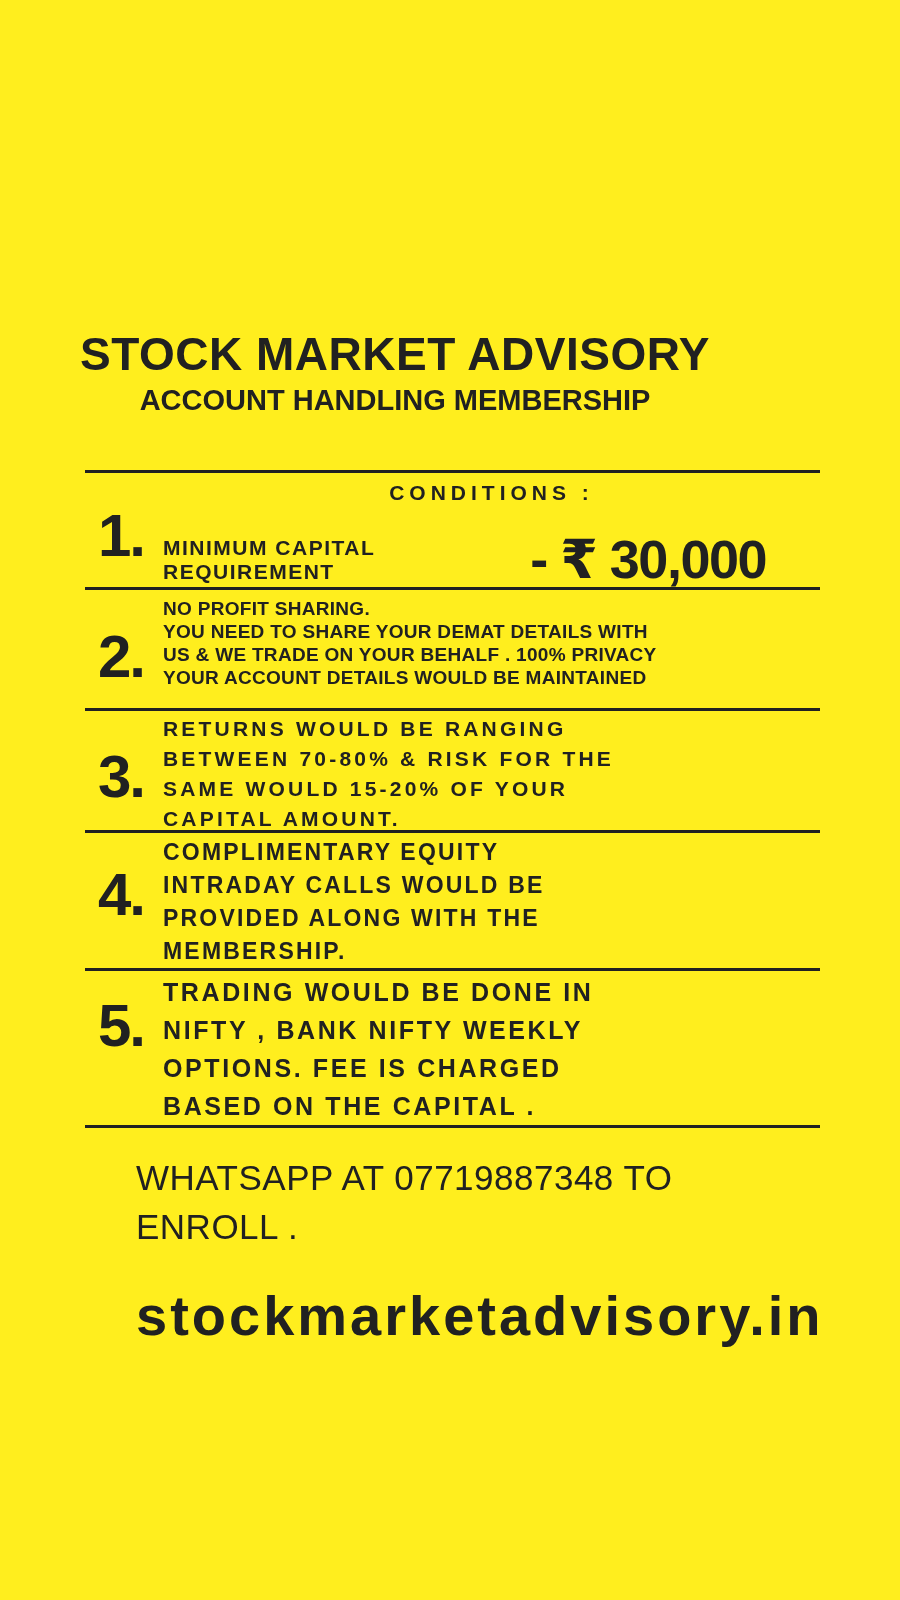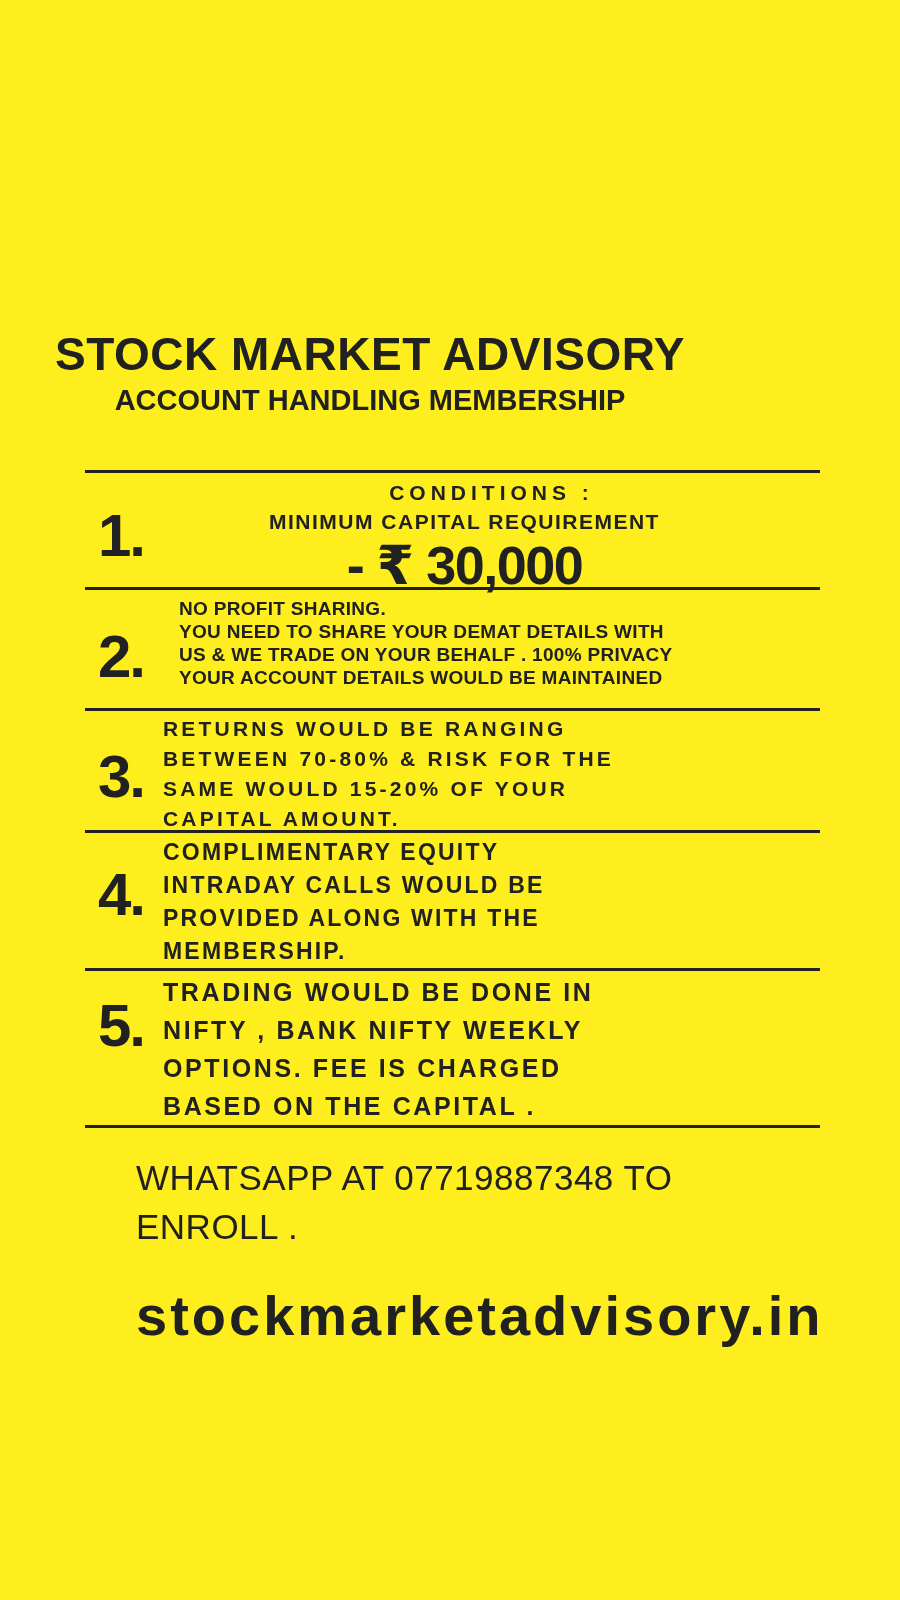--- a/index.html
+++ b/index.html
@@ -11,21 +11,21 @@
     width:900px;height:1600px;
     background:var(--bg);
     font-family:"Liberation Sans","DejaVu Sans",sans-serif;
     color:var(--ink);
     position:relative;
     overflow:hidden;
   }
   .poster{position:absolute;inset:0;}
 
   
-  .masthead{position:absolute;left:0;top:330px;width:740px;text-align:center;}
+  .masthead{position:absolute;left:0;top:330px;width:740px;text-align:center;padding-left:25px;}
   .masthead h1{
     margin:0;font-size:46px;font-weight:700;letter-spacing:.5px;line-height:48px;
   }
   .masthead h2{
     margin:6px 0 0 0;font-size:29px;font-weight:700;letter-spacing:0;line-height:32px;
   }
 
   
   .rules{
     position:absolute;left:85px;top:470px;width:735px;
@@ -45,28 +45,28 @@
   .line{margin:0;font-weight:700;}
 
   
   .r1{height:117px;}
   .r1 .num{transform:translateY(6px);}
   .cond-label{
     padding-top:7px;font-size:21px;font-weight:700;letter-spacing:5px;line-height:26px;text-align:center;
   }
   .r1 .row{
     display:flex;align-items:center;justify-content:space-between;
-    margin-top:4px;padding-right:54px;flex-direction:column;
+    margin-top:22px;padding-right:54px;
   }
   .r1 .lbl{font-size:21px;font-weight:700;letter-spacing:1.5px;}
   .r1 .val{font-size:54px;font-weight:700;letter-spacing:-1.5px;white-space:nowrap;}
 
   
   .r2{height:121px;}
-  .r2 .body{padding-top:7px;margin-left:16px;}
+  .r2 .body{padding-top:7px;}
   .r2 .line{font-size:19px;line-height:23px;letter-spacing:.3px;}
   .r2 .num{transform:translateY(8px);}
 
   
   .r3{height:122px;}
   .r3 .body{padding-top:3px;}
   .r3 .line{font-size:21px;line-height:30px;letter-spacing:3.2px;}
   .r3 .num{transform:translateY(6px);}
 
   

